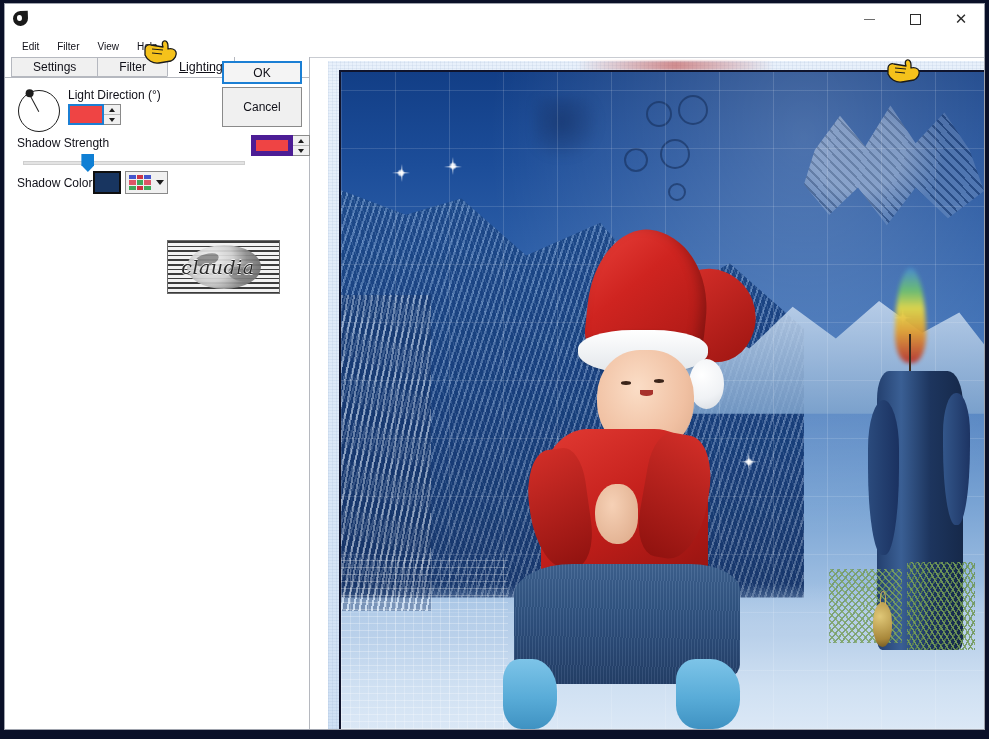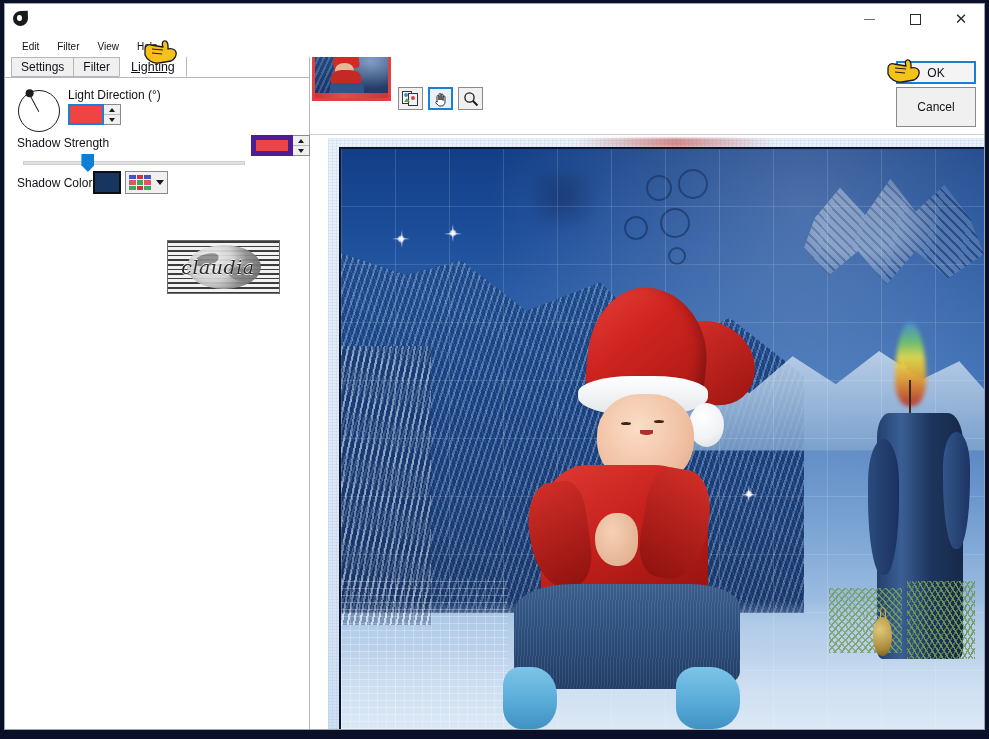--- a/index.html
+++ b/index.html
@@ -97,21 +97,21 @@
   .tabstrip {
     height: 21px; min-height: 21px;
     display: flex; align-items: flex-end;
     background: #ffffff;
     border-bottom: 1px solid #b5b8bf;
     padding-left: 6px;
     position: relative;
   }
   .tab {
     height: 20px;
-    padding: 0 9px;
+    padding: 0 21px;
     font-size: 12px; color: #101018;
     display: flex; align-items: center;
     background: #f0f0f0;
     border: 1px solid #b5b8bf;
     border-bottom: 1px solid #b5b8bf;
     margin-right: -1px;
   }
   .tab.active {
     background: #ffffff;
     border-bottom: 1px solid #ffffff;
@@ -292,21 +292,21 @@
     font-family: "DejaVu Serif", serif;
     font-style: italic;
     font-size: 19px;
     color: #2a2a2a;
     letter-spacing: 0.5px;
     text-shadow: 0 1px 0 #efefef, 0 -1px 0 #efefef;
   }
   
   .right-side {
     flex: 1 1 auto;
-    display: flex; flex-direction: column;
+    display: flex; flex-direction: row;
     background: #f0f0f0;
     min-width: 0;
     position: relative;
   }
   .preview-toolbar {
     height: 77px; min-height: 77px;
     background: #ffffff;
     position: relative;
   }
   .thumb {

